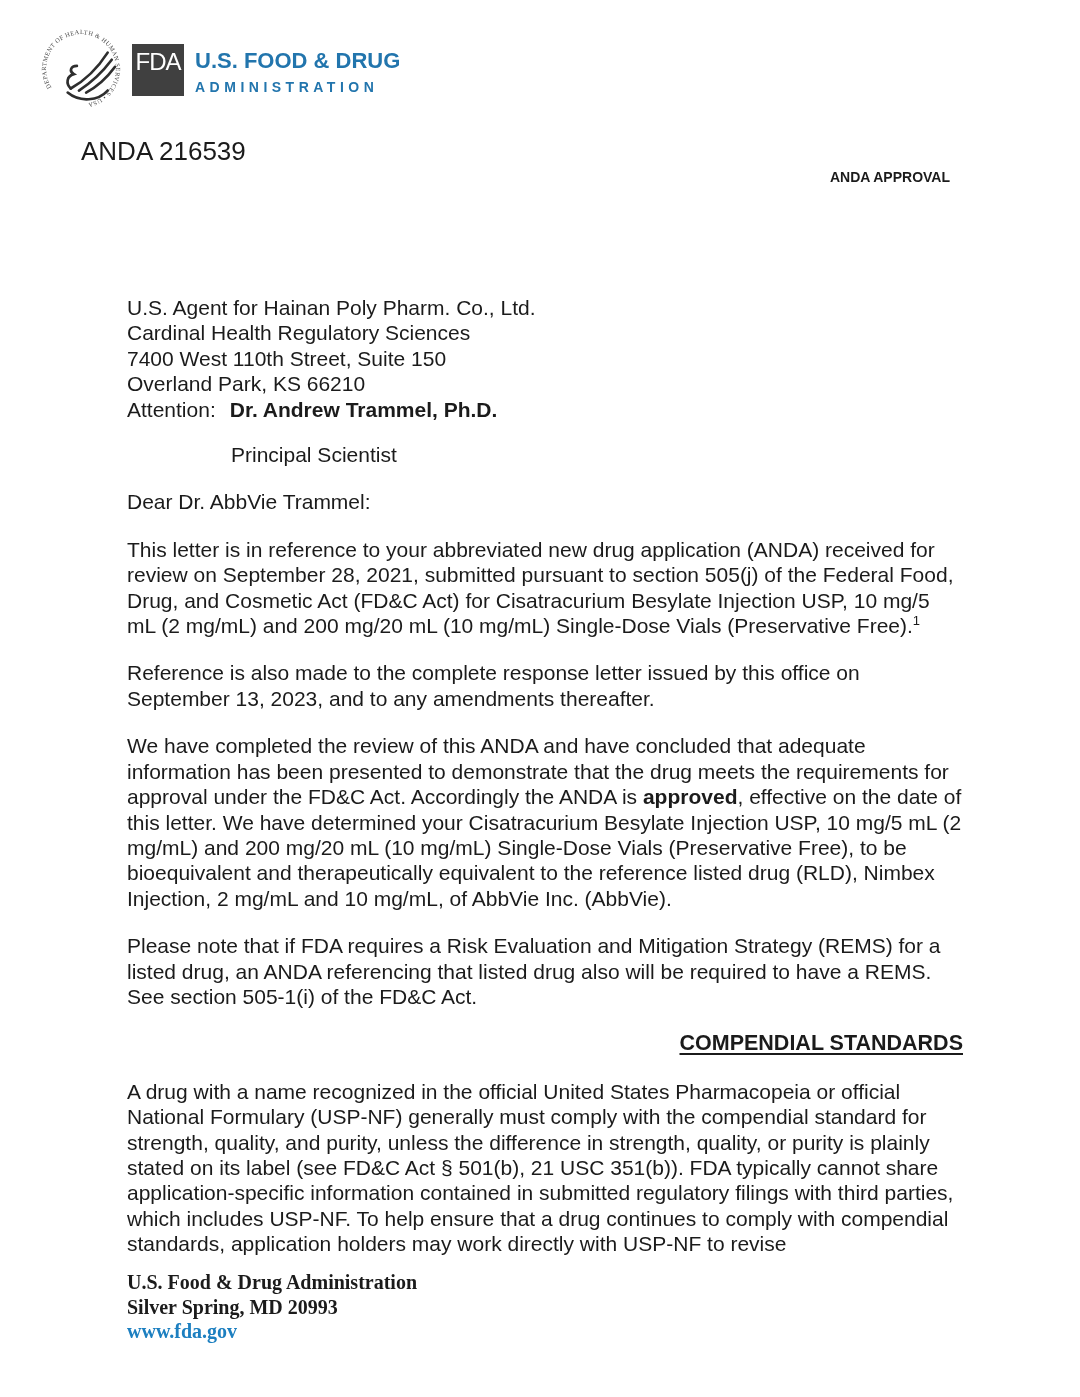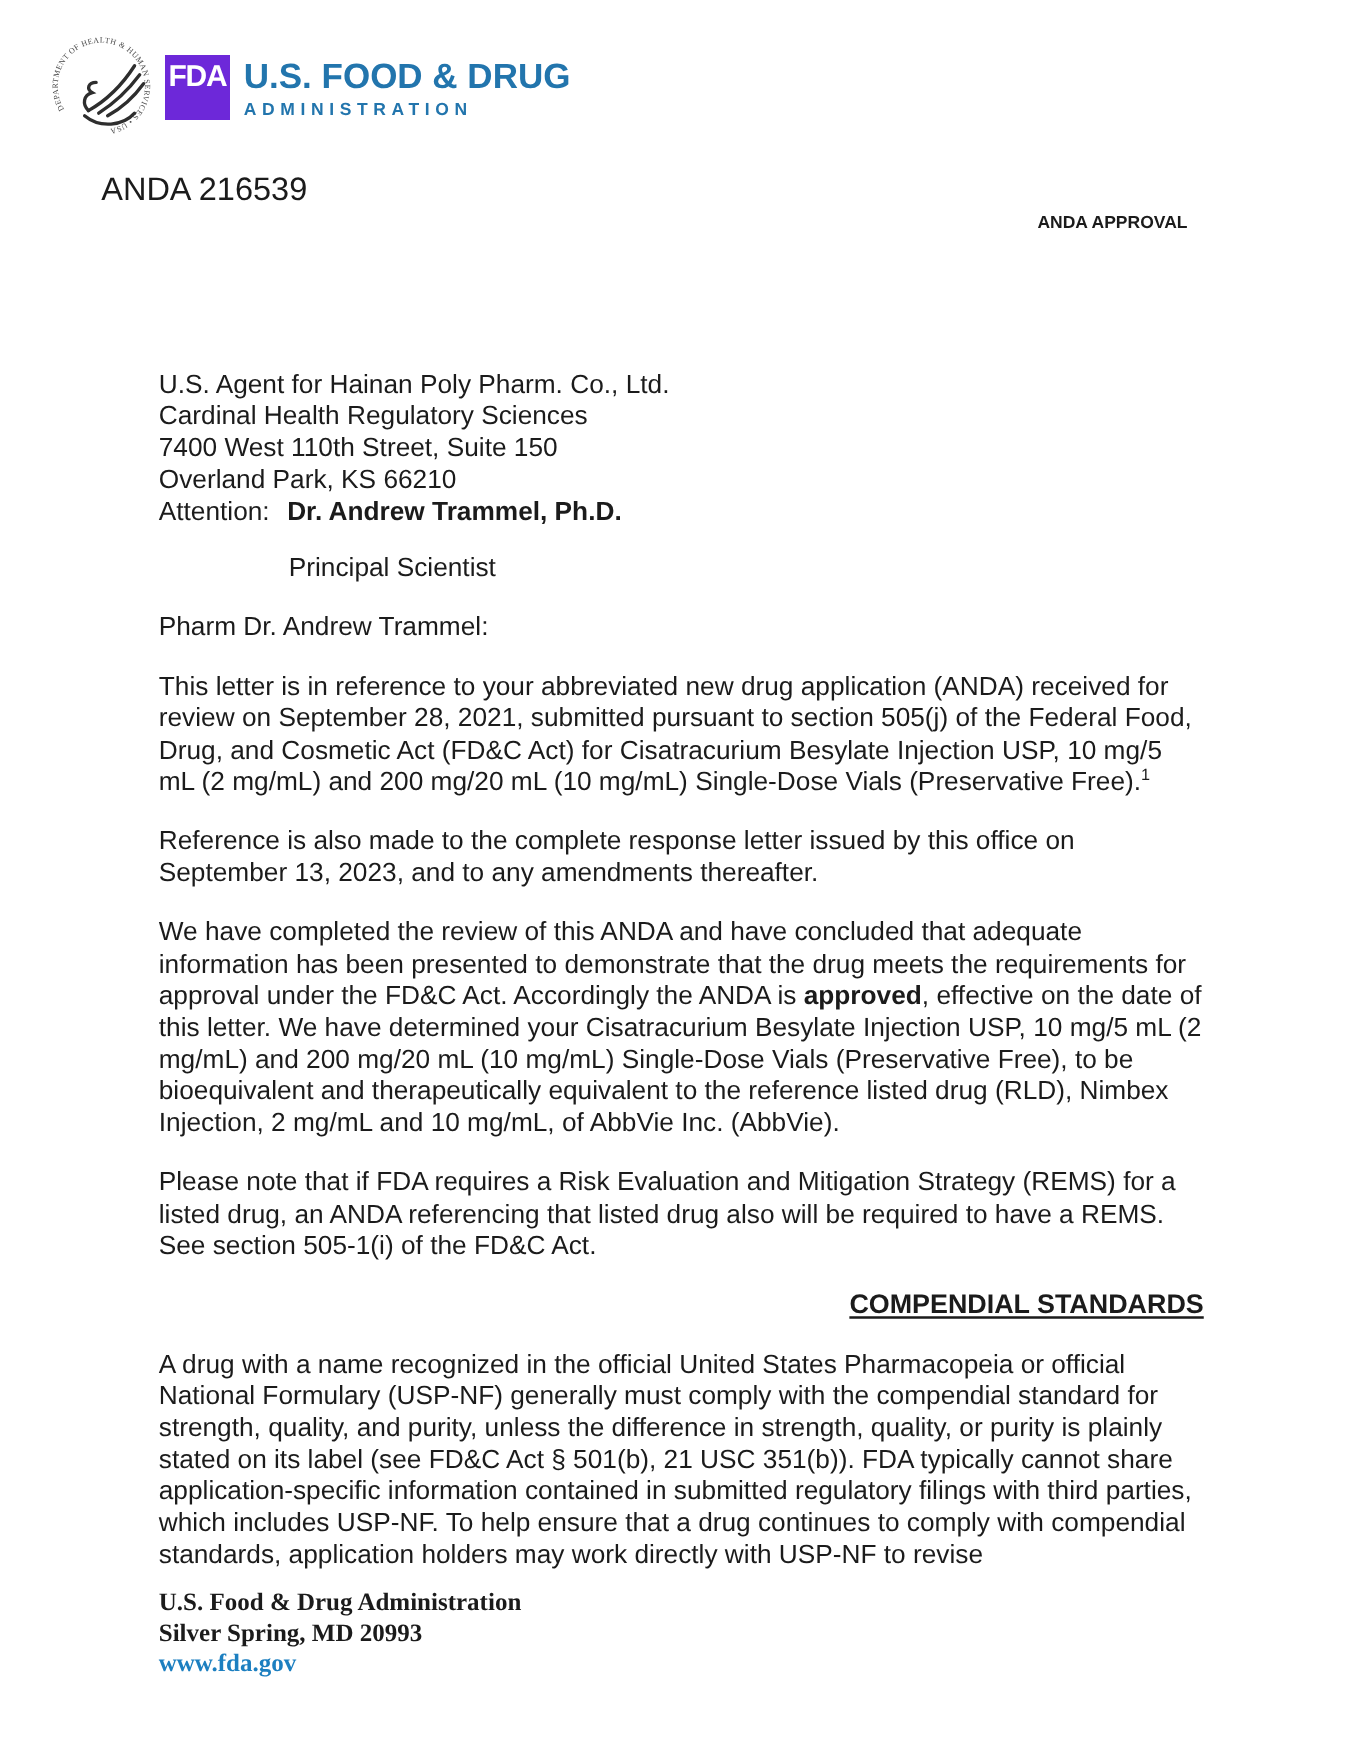--- a/index.html
+++ b/index.html
@@ -22,35 +22,35 @@
     margin: 28px 0 0 40px;
   }
   .hhs-seal { width: 82px; height: 82px; flex: 0 0 auto; }
   .fda-logo {
     display: flex;
     align-items: center;
     margin: 16px 0 0 10px;
   }
   .fda-box {
     width: 52px; height: 52px;
-    background: #6d28d9;
+    background: #404040;
     color: #ffffff;
-    font-weight: bold;
+    font-weight: normal;
     font-size: 24px;
     letter-spacing: -1px;
     display: flex;
     align-items: flex-start;
     justify-content: center;
     padding-top: 4px;
   }
   .fda-word { margin-left: 11px; }
   .fda-word-line1 {
     color: #2275AD;
     font-weight: bold;
-    font-size: 28px;
+    font-size: 22px;
     letter-spacing: 0px;
     line-height: 30px;
   }
   .fda-word-line2 {
     color: #2275AD;
     font-weight: bold;
     font-size: 14px;
     letter-spacing: 4.5px;
     margin-top: 3px;
   }
@@ -141,21 +141,21 @@
       <div>Cardinal Health Regulatory Sciences</div>
       <div>7400 West 110th Street, Suite 150</div>
       <div>Overland Park, KS 66210</div>
       <div class="attention-line">
         <span>Attention:</span>
         <span class="attention-name">Dr. Andrew Trammel, Ph.D.</span>
       </div>
       <div class="attention-title">Principal Scientist</div>
     </div>
 
-    <div class="salutation">Pharm Dr. Andrew Trammel:</div>
+    <div class="salutation">Dear Dr. AbbVie Trammel:</div>
 
     <div class="para"><span>This letter is in reference to your abbreviated new drug application (ANDA) received for review on September 28, 2021, submitted pursuant to section 505(j) of the Federal Food, Drug, and Cosmetic Act (FD&amp;C Act) for Cisatracurium Besylate Injection USP, 10 mg/5 mL (2 mg/mL) and 200 mg/20 mL (10 mg/mL) Single-Dose Vials (Preservative Free).</span><sup>1</sup></div>
 
     <div class="para">Reference is also made to the complete response letter issued by this office on September 13, 2023, and to any amendments thereafter.</div>
 
     <div class="para"><span>We have completed the review of this ANDA and have concluded that adequate information has been presented to demonstrate that the drug meets the requirements for approval under the FD&amp;C Act. Accordingly the ANDA is </span><b>approved</b><span>, effective on the date of this letter. We have determined your Cisatracurium Besylate Injection USP, 10 mg/5 mL (2 mg/mL) and 200 mg/20 mL (10 mg/mL) Single-Dose Vials (Preservative Free), to be bioequivalent and therapeutically equivalent to the reference listed drug (RLD), Nimbex Injection, 2 mg/mL and 10 mg/mL, of AbbVie Inc. (AbbVie).</span></div>
 
     <div class="para">Please note that if FDA requires a Risk Evaluation and Mitigation Strategy (REMS) for a listed drug, an ANDA referencing that listed drug also will be required to have a REMS. See section 505-1(i) of the FD&amp;C Act.</div>
 
     <div class="section-heading">COMPENDIAL STANDARDS</div>

